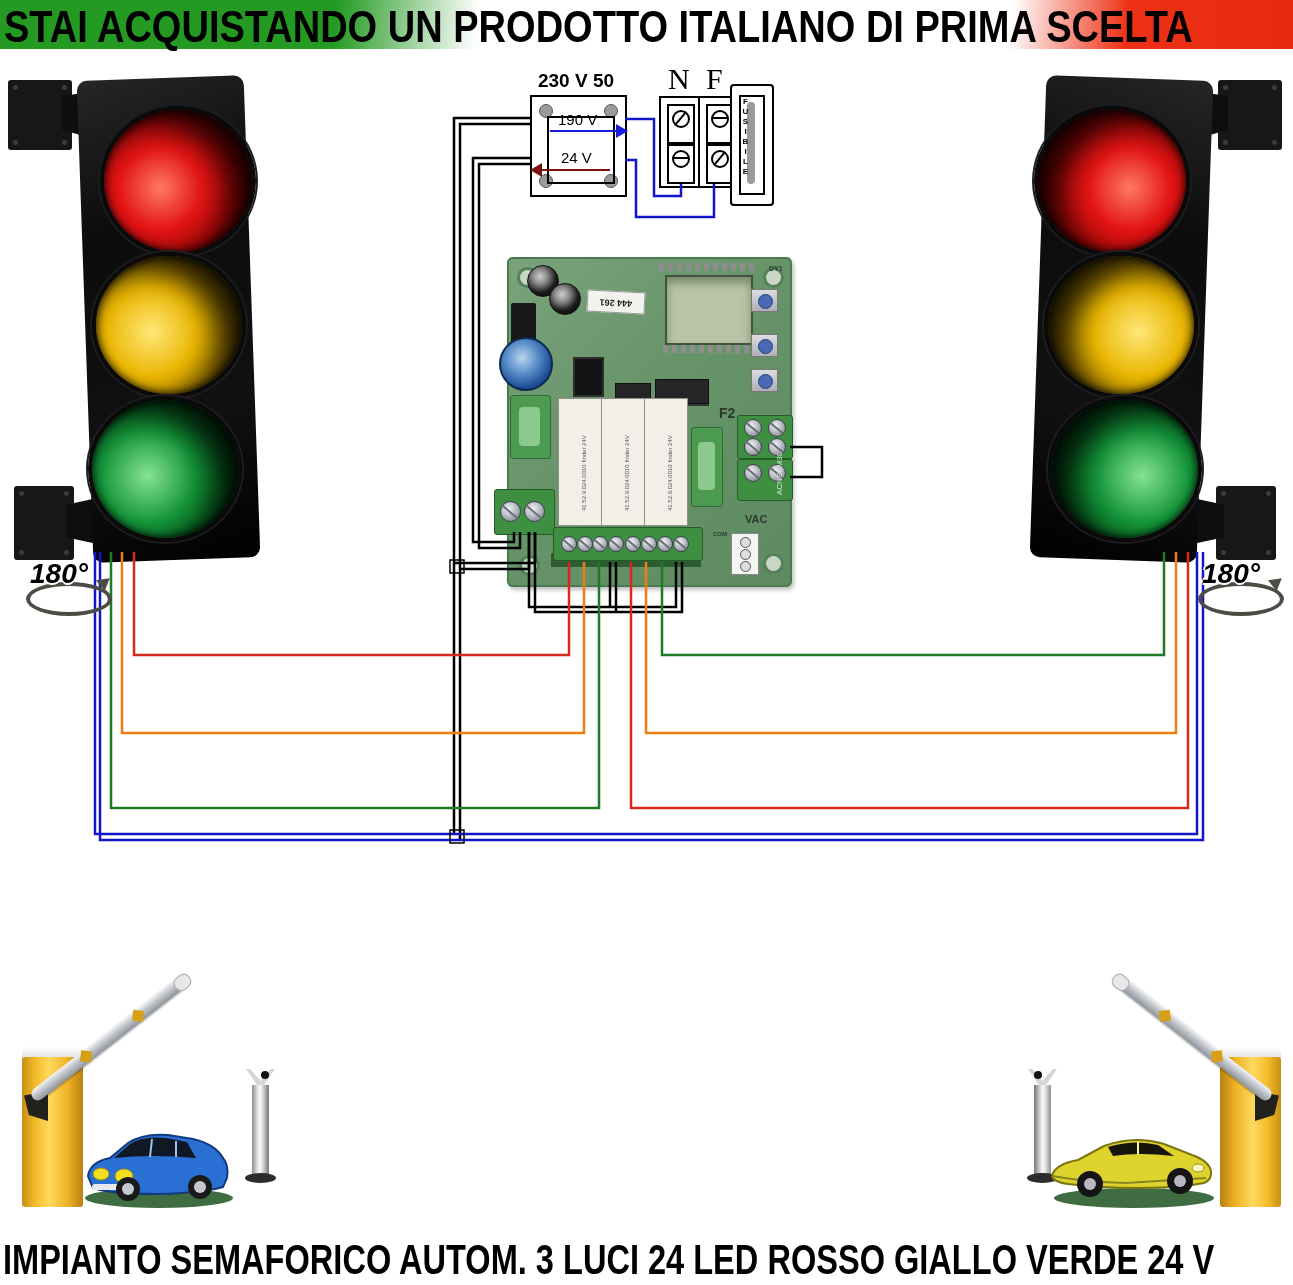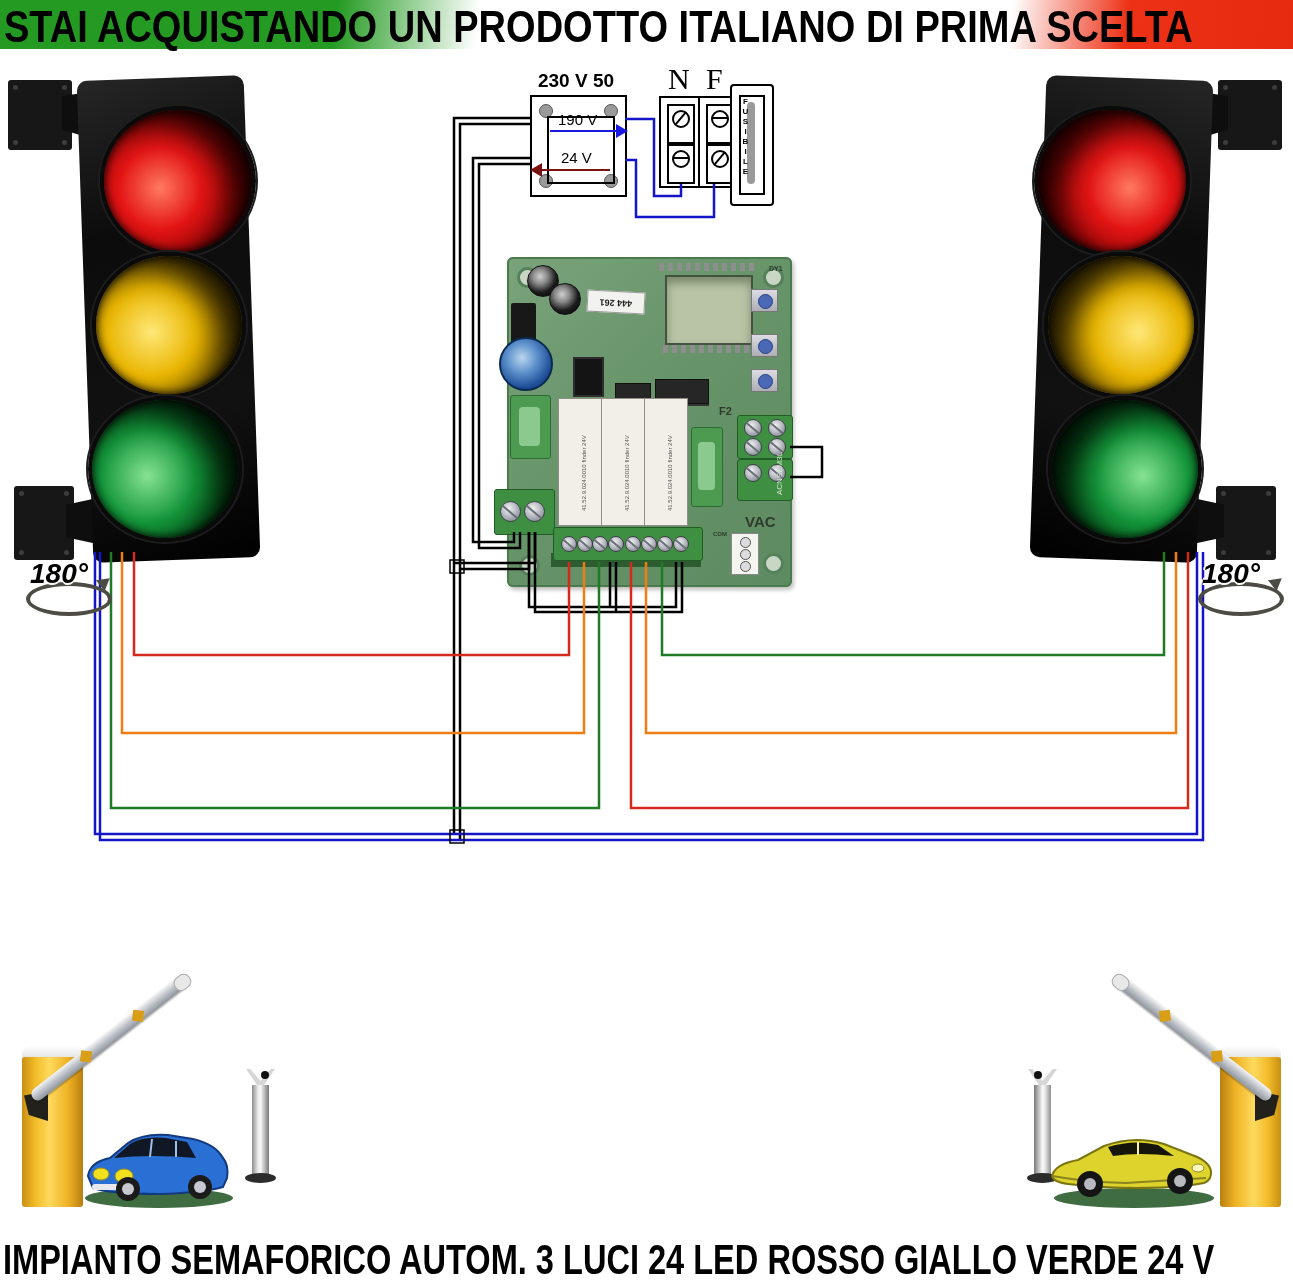--- a/index.html
+++ b/index.html
@@ -247,21 +247,21 @@
     </div>
   <div class="relay" style="left:51px;top:141px;">
     <span>41.52.9.024.0010  finder  24V</span>
     </div>
   <div class="relay" style="left:94px;top:141px;">
     <span>41.52.9.024.0010  finder  24V</span>
     </div>
   <div class="relay" style="left:137px;top:141px;">
     <span>41.52.9.024.0010  finder  24V</span>
     </div>
-  <span class="ptxt" style="left:212px;top:148px;font-size:11px;">F2</span>
+  <span class="ptxt" style="left:212px;top:148px;font-size:14px;">F2</span>
   <div class="gfuse" style="left:184px;top:170px;width:30px;height:78px;">
       <i></i>
     </div>
 
   <div class="gterm" style="left:230px;top:158px;width:54px;height:42px;">
     <span class="screw" style="left:6px;top:3px;width:16px;height:16px;">
         <i></i>
       </span>
     <span class="screw" style="left:6px;top:22px;width:16px;height:16px;">
         <i></i>
@@ -275,21 +275,21 @@
   </div>
   <div class="gterm" style="left:230px;top:202px;width:54px;height:40px;">
     <span class="screw" style="left:6px;top:4px;width:16px;height:16px;">
         <i></i>
       </span>
     <span class="screw" style="left:30px;top:4px;width:16px;height:16px;">
         <i></i>
       </span>
   </div>
   <span id="acnsem">ACNSEM3L</span>
-  <span class="ptxt" style="left:238px;top:256px;font-size:15px;">VAC</span>
+  <span class="ptxt" style="left:238px;top:256px;font-size:11px;">VAC</span>
   <span class="ptxt" style="left:206px;top:274px;font-size:6px;">COM</span>
   <div id="conn">
     <b style="top:3px;"></b>
       <b style="top:15px;"></b>
       <b style="top:27px;"></b>
   </div>
 
   <div class="gterm" style="left:-13px;top:232px;width:59px;height:44px;">
     <span class="screw" style="left:5px;top:11px;width:19px;height:19px;">
         <i></i>

